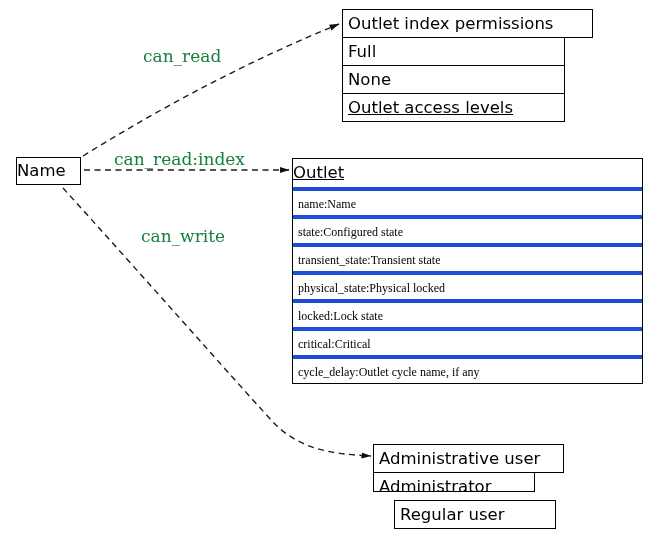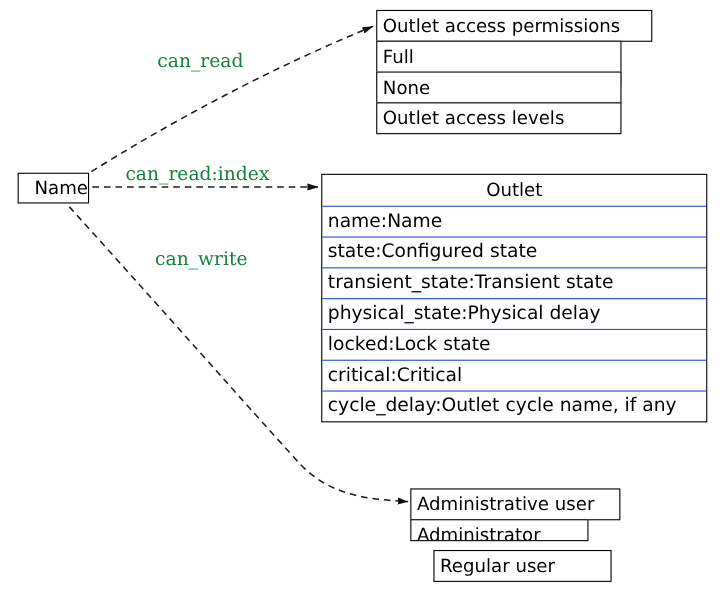--- a/index.html
+++ b/index.html
@@ -6,32 +6,32 @@
   .canvas {
     position:relative; width:659px; height:539px; background:#ffffff;
     font-family:"DejaVu Sans", sans-serif; color:#000; overflow:hidden;
   }
   .box {
     position:absolute; box-sizing:border-box;
     border:1px solid #000; background:#fff;
     font-size:16.5px; line-height:27px; padding:0 5px;
     white-space:nowrap; overflow:hidden;
   }
-  .name-node { left:16px; top:157px; width:65px; height:28px; text-align:right; padding:0; line-height:26px; }
+  .name-node { left:16px; top:157px; width:65px; height:28px; text-align:left; padding:0; line-height:26px; }
 
   
   .perm-h  { left:342px; top:9px;  width:251px; height:29px; }
   .perm-r0 { left:342px; top:37px; width:223px; height:42px; }
   .perm-r1 { left:342px; top:65px; width:223px; height:29px; }
-  .perm-r2 { left:342px; top:93px; width:223px; height:29px; }
+  .perm-r2 { left:342px; top:93px; width:223px; height:29px;text-decoration:underline; }
 
   
   .outlet-table { position:absolute; left:292px; top:158px; width:351px; box-sizing:border-box; border:1px solid #000; background:#fff; }
-  .outlet-title { box-sizing:border-box; height:28px; line-height:28px; text-align:center; font-size:16.5px; white-space:nowrap; }
-  .outlet-row   { box-sizing:border-box; height:28px; line-height:26px; border-top:1px solid #1d4ed8; padding:0 5px; font-size:17px; white-space:nowrap; overflow:hidden; }
+  .outlet-title { box-sizing:border-box; height:28px; line-height:28px; text-align:left; font-size:16.5px; white-space:nowrap;text-decoration:underline; }
+  .outlet-row   { box-sizing:border-box; height:28px; line-height:26px; border-top:4px solid #1d4ed8; padding:0 5px; font-size:12px; white-space:nowrap; overflow:hidden;font-family:Liberation Serif, serif; }
 
   
   .adm-h  { left:373px; top:444px; width:191px; height:29px; }
   .adm-r0 { left:373px; top:472px; width:162px; height:20px; }
   .adm-r1 { left:373px; top:500px; width:162px; height:29px;margin-left:21px; }
 
   .elabel {
     position:absolute; font-family:"DejaVu Serif", serif;
     font-size:17px; color:#15803d; white-space:nowrap;
   }
@@ -59,31 +59,31 @@
   </svg>
 
   <div class="box name-node">
     <span>Name</span>
   </div>
 
   <div class="elabel lbl-can-read">can_read</div>
   <div class="elabel lbl-can-read-index">can_read:index</div>
   <div class="elabel lbl-can-write">can_write</div>
 
-  <div class="box perm-h">Outlet access permissions</div>
+  <div class="box perm-h">Outlet index permissions</div>
   <div class="box perm-r0">Full</div>
   <div class="box perm-r1">None</div>
   <div class="box perm-r2">Outlet access levels</div>
 
   <div class="outlet-table">
     <div class="outlet-title">Outlet</div>
     <div class="outlet-row">name:Name</div>
     <div class="outlet-row">state:Configured state</div>
     <div class="outlet-row">transient_state:Transient state</div>
-    <div class="outlet-row">physical_state:Physical delay</div>
+    <div class="outlet-row">physical_state:Physical locked</div>
     <div class="outlet-row">locked:Lock state</div>
     <div class="outlet-row">critical:Critical</div>
     <div class="outlet-row">cycle_delay:Outlet cycle name, if any</div>
   </div>
 
   <div class="box adm-h">Administrative user</div>
   <div class="box adm-r0">Administrator</div>
   <div class="box adm-r1">Regular user</div>
 
 </div>

